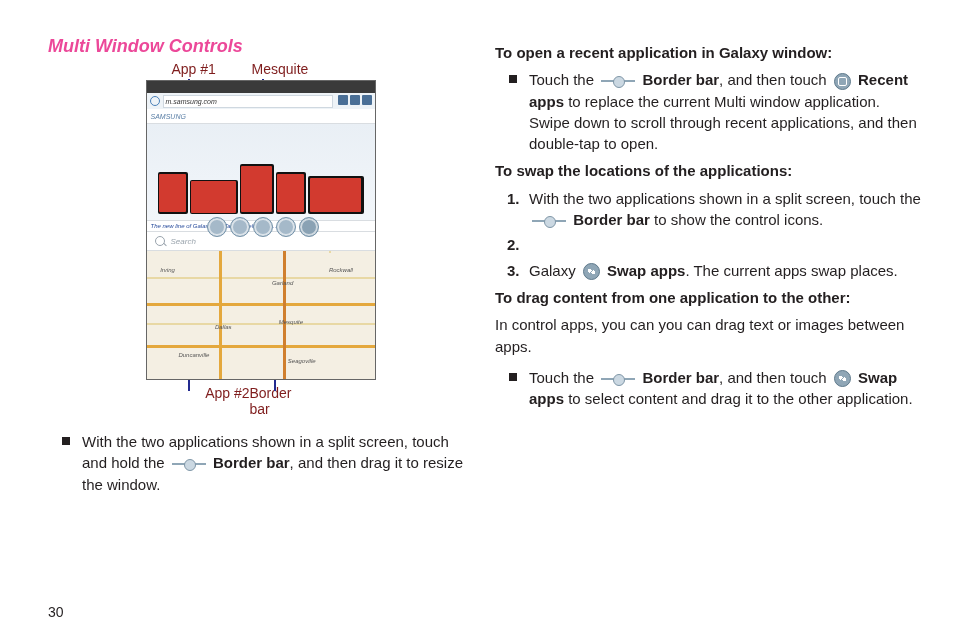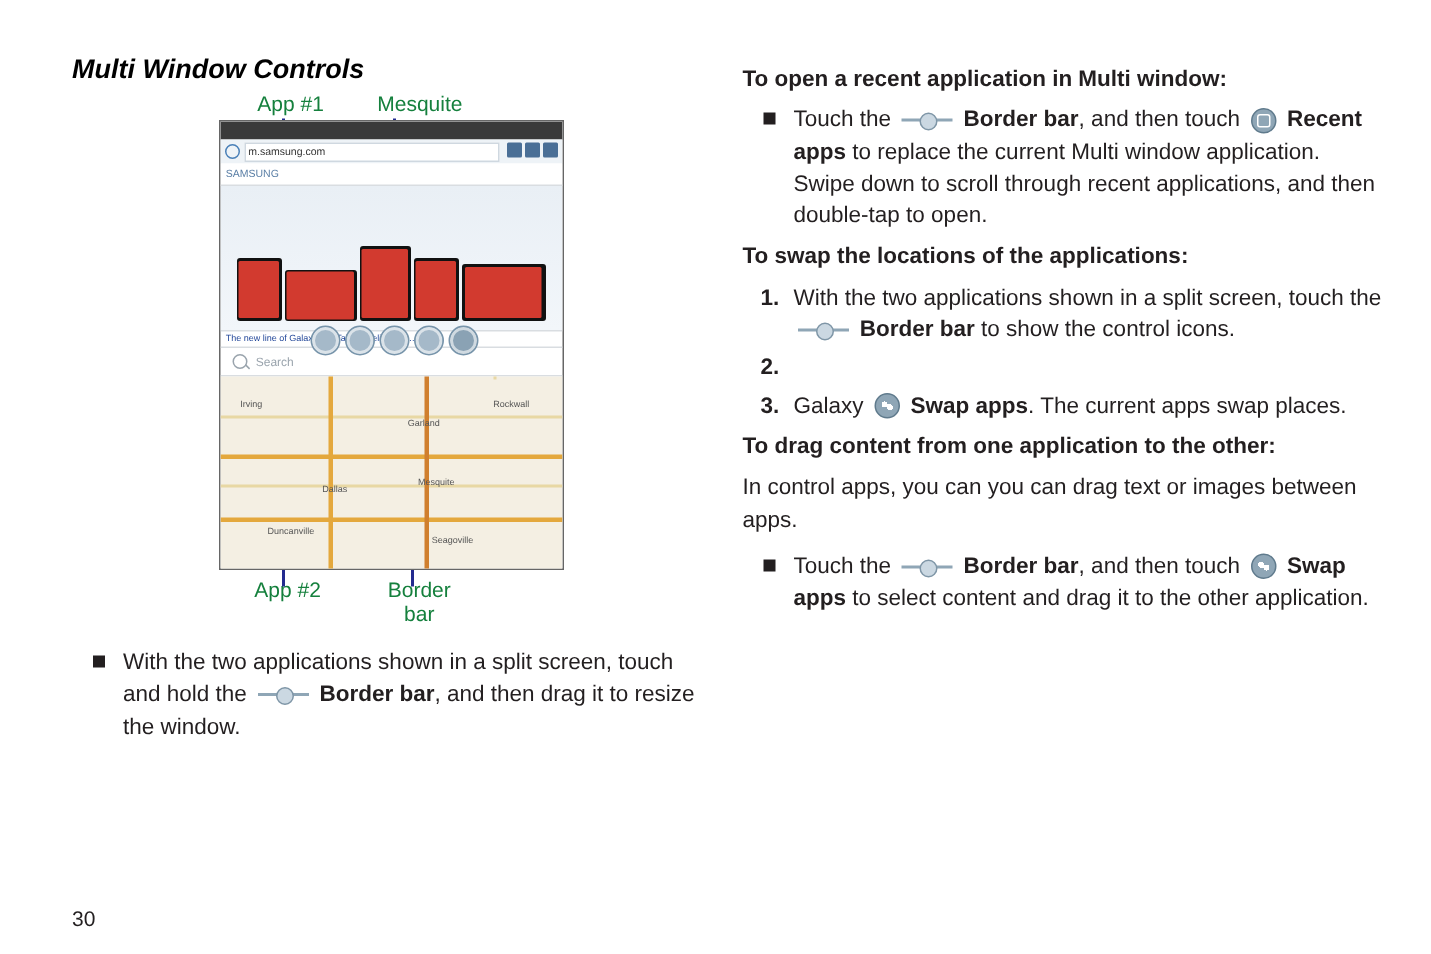--- a/index.html
+++ b/index.html
@@ -16,54 +16,55 @@
     padding: 36px 32px 20px 48px;
     box-sizing: border-box;
     height: 100%;
   }
   .col {
     width: 430px;
   }
   .col.left { margin-right: 20px; }
   .col.right { font-size: 15px; line-height: 1.42; position: relative; }
   .section-title {
-    color: #000000;
+    color: #ec4899;
     font-weight: bold;
     font-style: italic;
     font-size: 18px;
     margin-bottom: 4px;
   }
   .figure-block {
     position: relative;
     width: 340px;
     margin: 0 auto 14px auto;
     font-size: 14px;
   }
   .top-labels, .bottom-labels {
     display: flex;
     font-size: 14px;
-    color: #15803d;
+    color: #7f1d1d;
   }
   .top-labels { margin-left: 80px; }
   .top-labels span { display:inline-block; }
   .top-labels .l1 { width: 80px; }
   .top-labels .l2 { width: 70px; }
   .bottom-labels { margin-left: 78px; }
-  .bottom-labels .l1 { width: 80px; }
-  .bottom-center { text-align:center; width:60px; }
+  .bottom-labels .l1 { width: 80px; text-align: right; }
+  .bottom-center { width:60px; }
 
   .phone-frame {
     width: 230px;
     height: 300px;
     border: 1px solid #666;
     margin: 3px 0 5px 54px;
     position: relative;
     box-sizing: border-box;
     overflow:hidden;
     background:#fff;
+    font-style:italic;
   }
   .status-bar {
     height: 12px;
     background:#3a3a3a;
   }
   .url-bar {
     height: 16px;
     background:#eef3f7;
     display:flex;
     align-items:center;
@@ -222,21 +223,21 @@
     <div class="bullet-row body">
       <div class="sqbullet"></div>
       <div>
         <span>With the two applications shown in a split screen, touch and hold the </span><span class="border-icon"></span>
         <b>Border bar</b><span>, and then drag it to resize the window.</span>
       </div>
     </div>
   </div>
 
   <div class="col right">
-    <div class="subhead">To open a recent application in Multi window:</div>
+    <div class="subhead">To open a recent application in Galaxy window:</div>
     <div class="bullet-row body">
       <div class="sqbullet"></div>
       <div>
         <span>Touch the </span><span class="border-icon"></span>
         <b>Border bar</b><span>, and then touch </span>
         <span class="circ-icon"></span>
         <b>Recent apps</b><span> to replace the current Multi window application. Swipe down to scroll through recent applications, and then double-tap to open.</span>
       </div>
     </div>
 

